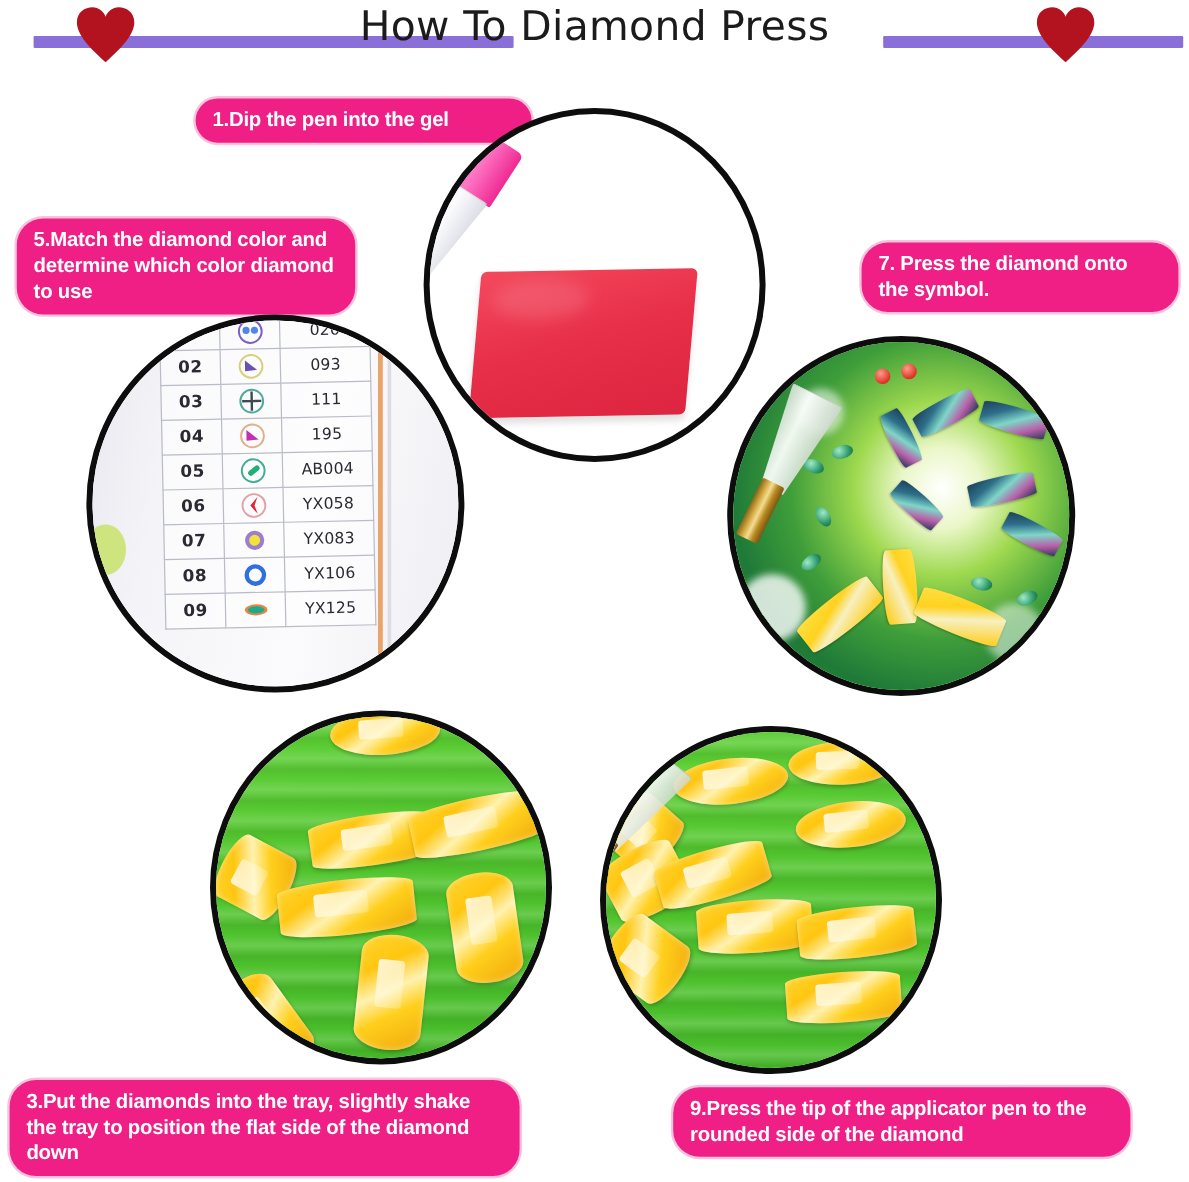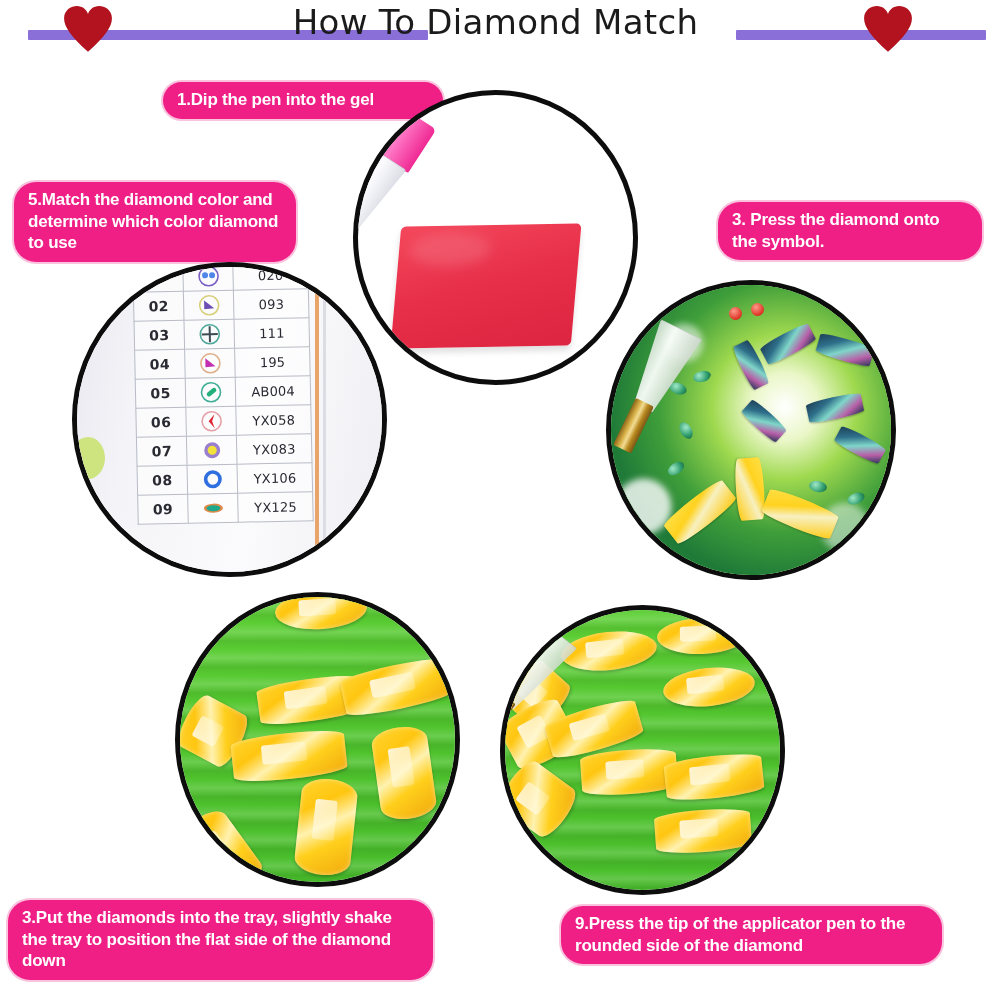--- a/index.html
+++ b/index.html
@@ -297,21 +297,21 @@
       <path d="M50 92 C 18 64, 4 44, 4 28 C 4 12, 17 4, 29 4 C 39 4, 47 11, 50 19 C 53 11, 61 4, 71 4 C 83 4, 96 12, 96 28 C 96 44, 82 64, 50 92 Z" fill="#b3121f"></path>
     </svg>
   </div>
 
   <div class="heart" id="heart-right">
     <svg viewBox="0 0 100 100" aria-hidden="true">
       <path d="M50 92 C 18 64, 4 44, 4 28 C 4 12, 17 4, 29 4 C 39 4, 47 11, 50 19 C 53 11, 61 4, 71 4 C 83 4, 96 12, 96 28 C 96 44, 82 64, 50 92 Z" fill="#b3121f"></path>
     </svg>
   </div>
 
-  <div id="page-title">How To Diamond Match</div>
+  <div id="page-title">How To Diamond Press</div>
 </div>
 
 <div class="step-label" id="step-label-1">1.Dip the pen into the gel</div>
 
 <div class="photo-circle" id="circle-step1">
   <div class="circle-inner">
     <div class="gel-pad"></div>
     <div class="pen-body">
       <div class="pen-cap"></div>
       <div class="pen-barrel"></div>
@@ -402,21 +402,21 @@
                 </svg></span></td>
             <td class="col-code">YX125</td>
           </tr>
         </tbody>
       </table>
     <div class="chart-edge"></div>
     <div class="chart-edge2"></div>
   </div>
 </div>
 
-<div class="step-label" id="step-label-5">3.  Press the diamond onto the symbol.</div>
+<div class="step-label" id="step-label-5">7.  Press the diamond onto the symbol.</div>
 
 <div class="photo-circle" id="circle-step5">
   <div class="circle-inner">
     <div class="mandala-bg"></div>
 
     <div class="gem gem-marquise gem-dark" style="left:150px; top:48px; width:54px; height:22px; transform:rotate(-28deg);"></div>
     <div class="gem gem-marquise gem-dark" style="left:206px; top:54px; width:56px; height:22px; transform:rotate(16deg);"></div>
     <div class="gem gem-marquise gem-dark" style="left:116px; top:70px; width:48px; height:20px; transform:rotate(64deg);"></div>
     <div class="gem gem-marquise gem-dark" style="left:196px; top:112px; width:56px; height:22px; transform:rotate(-12deg);"></div>
     <div class="gem gem-marquise gem-dark" style="left:130px; top:126px; width:46px; height:20px; transform:rotate(42deg);"></div>

